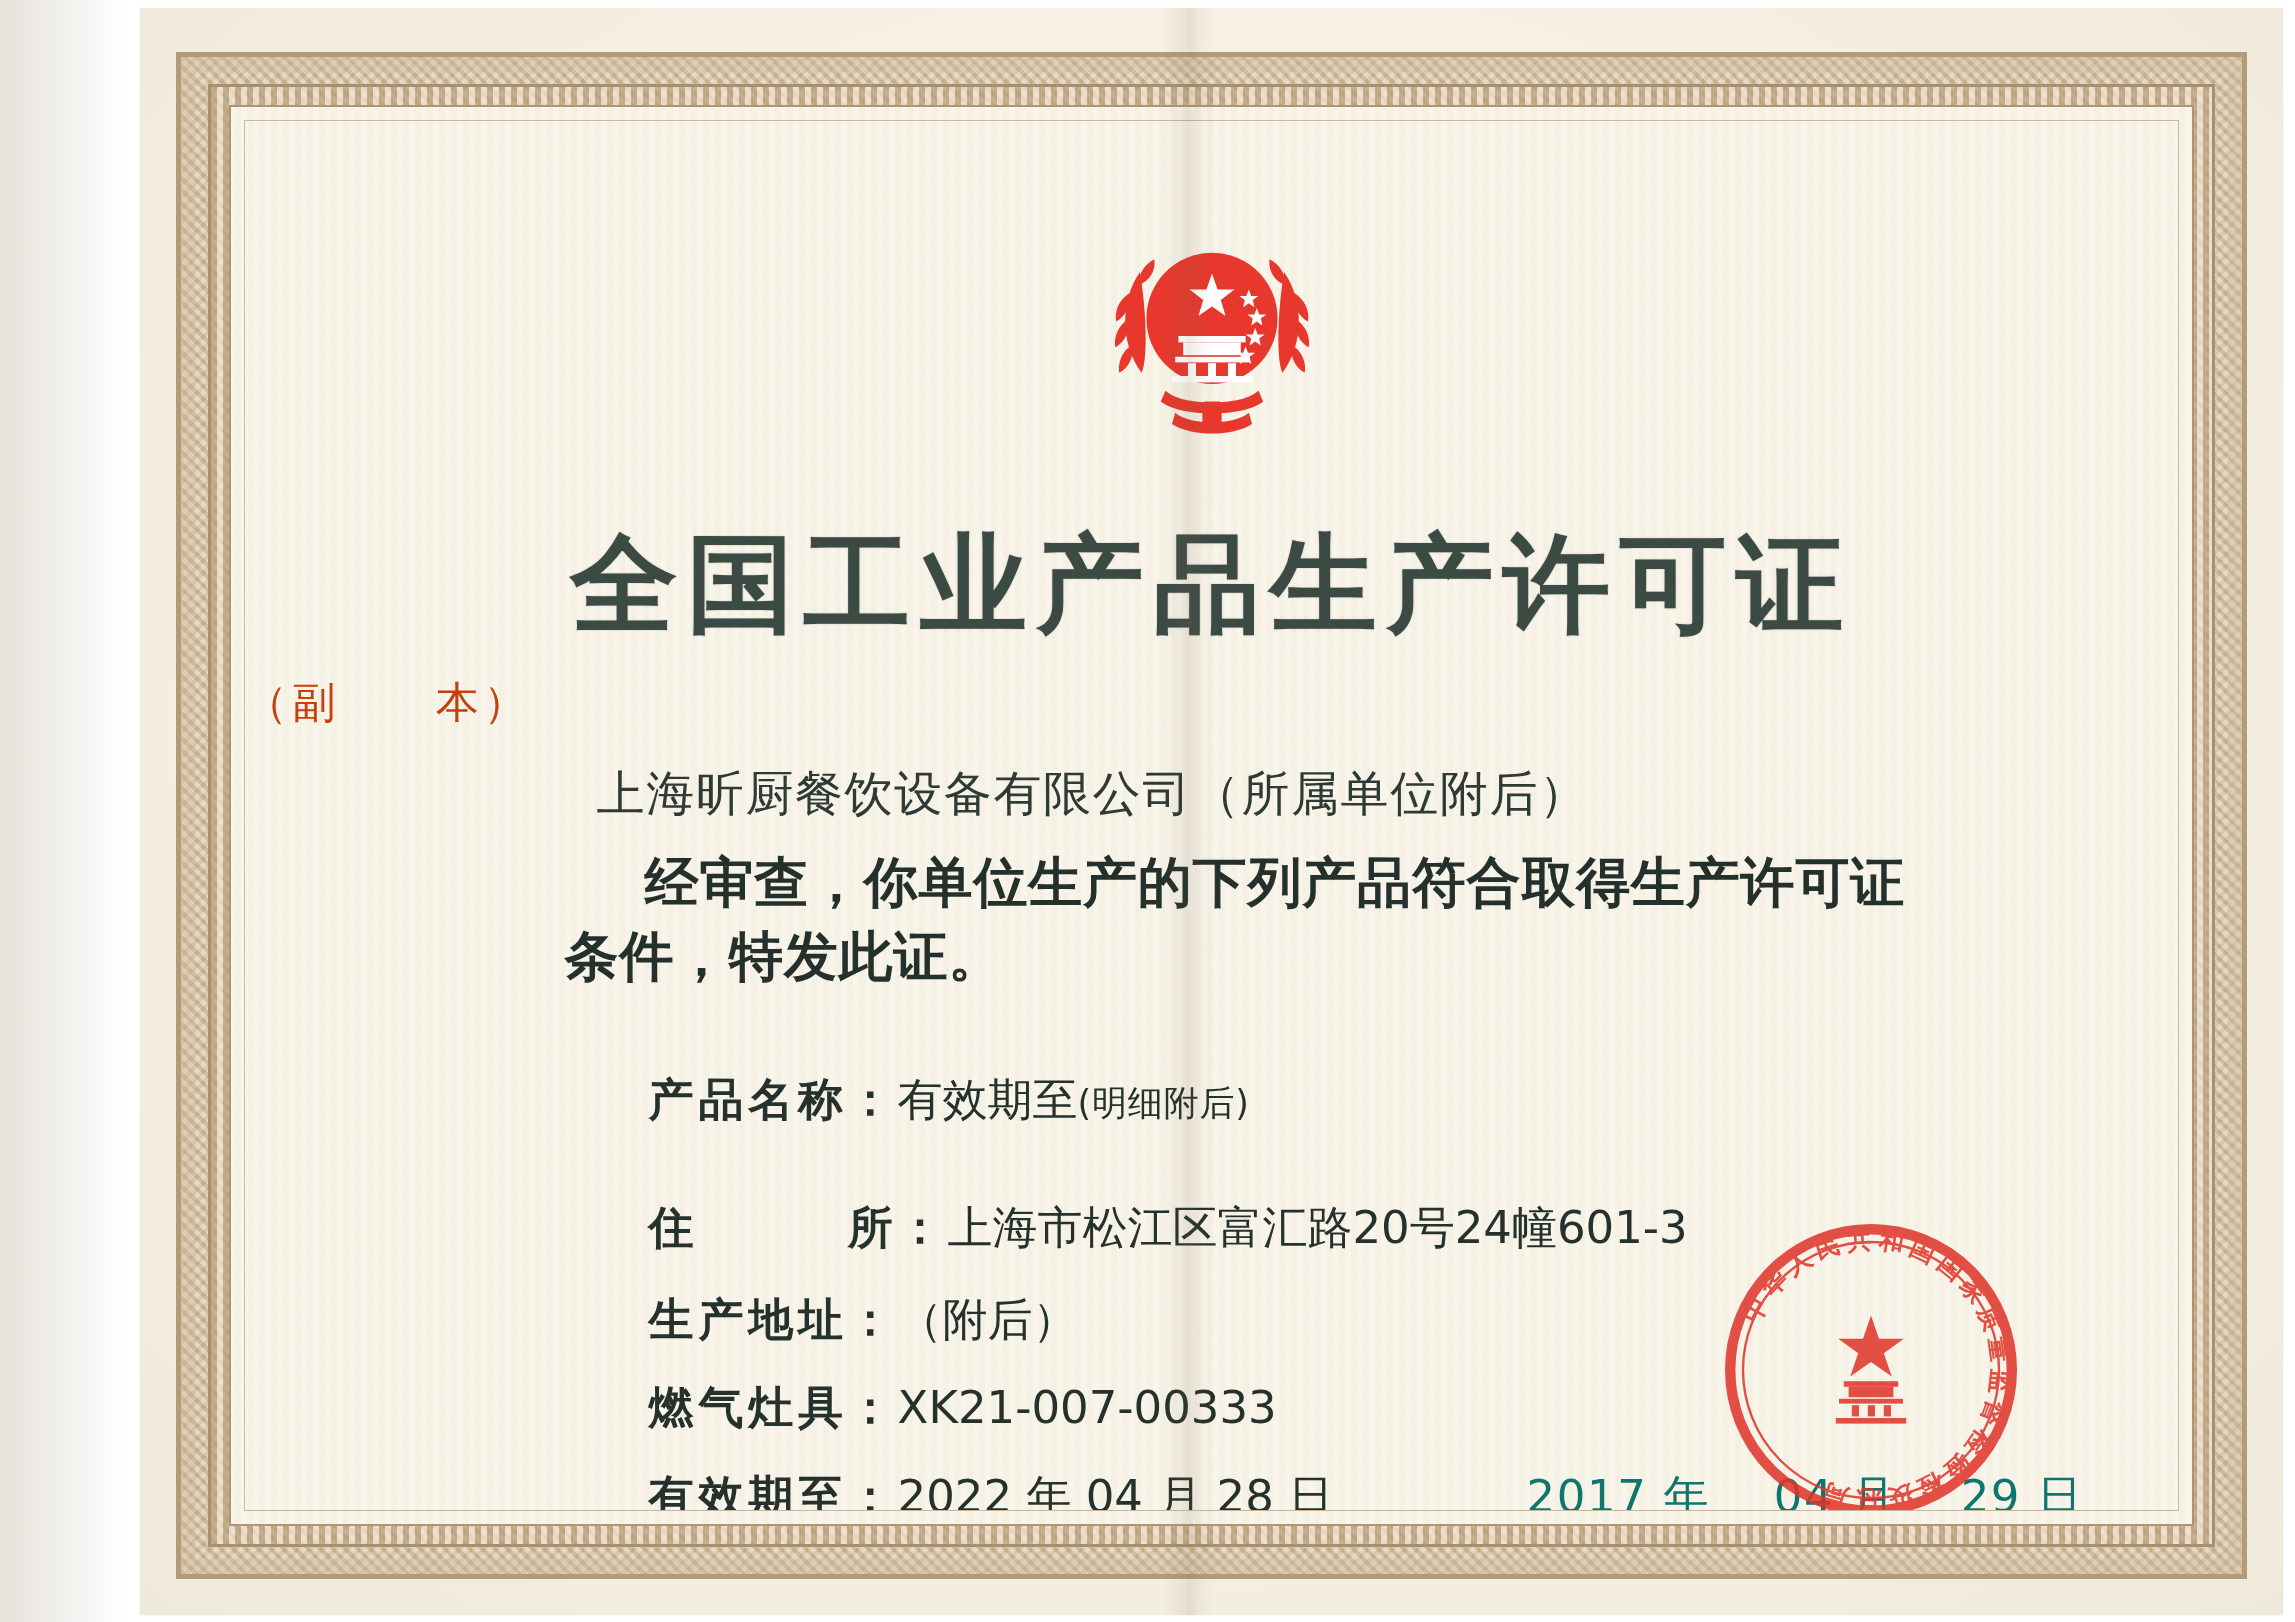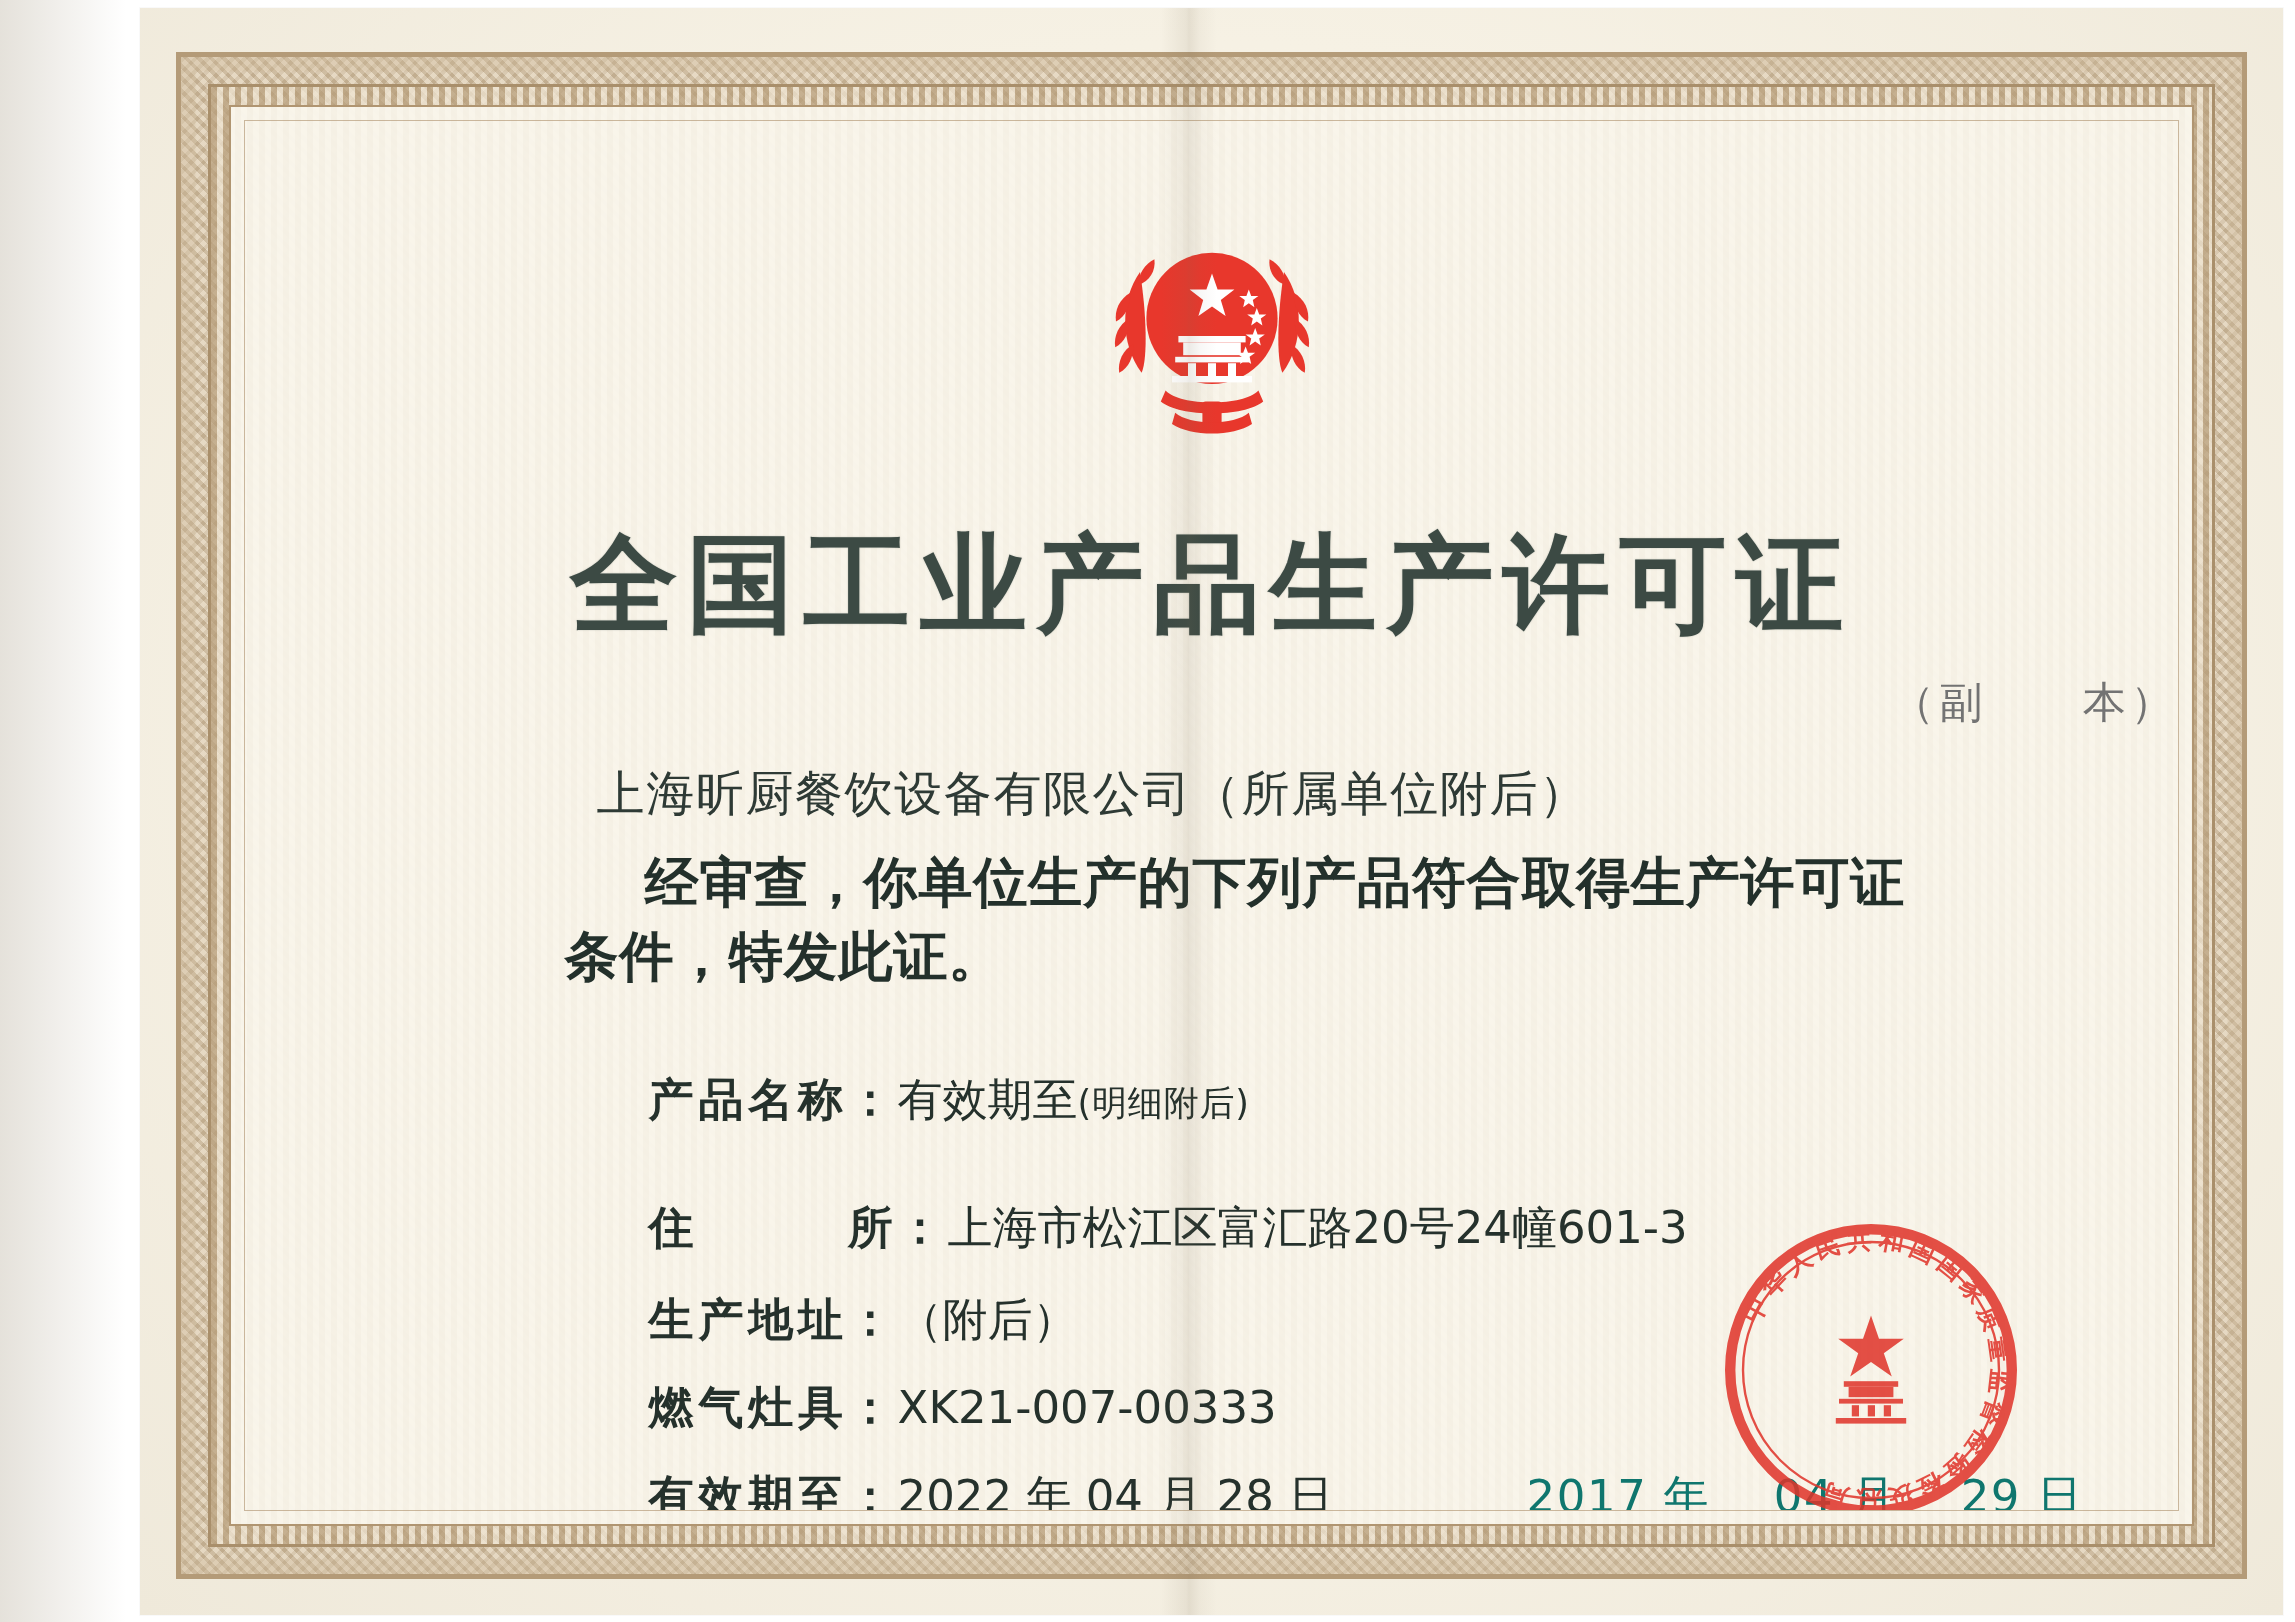--- a/index.html
+++ b/index.html
@@ -131,24 +131,24 @@
     font-weight: bold;
     font-size: 107px;
     letter-spacing: 9.6px;
     color: #3c4a44;
     text-shadow: 0 0 1.6px rgba(60,74,68,0.35);
   }
   .sub-title {
     position: absolute;
     top: 553px;
     left: 0; right: 0;
-    text-align: right;
+    text-align: left;
     font-size: 43px;
     letter-spacing: 4.8px;
-    color: #737373;
+    color: #c2410c;
   }
 
   
   .company {
     position: absolute;
     top: 641px;
     left: 352px;
     font-size: 48px;
     color: #2e3a35;
     letter-spacing: 1.6px;

